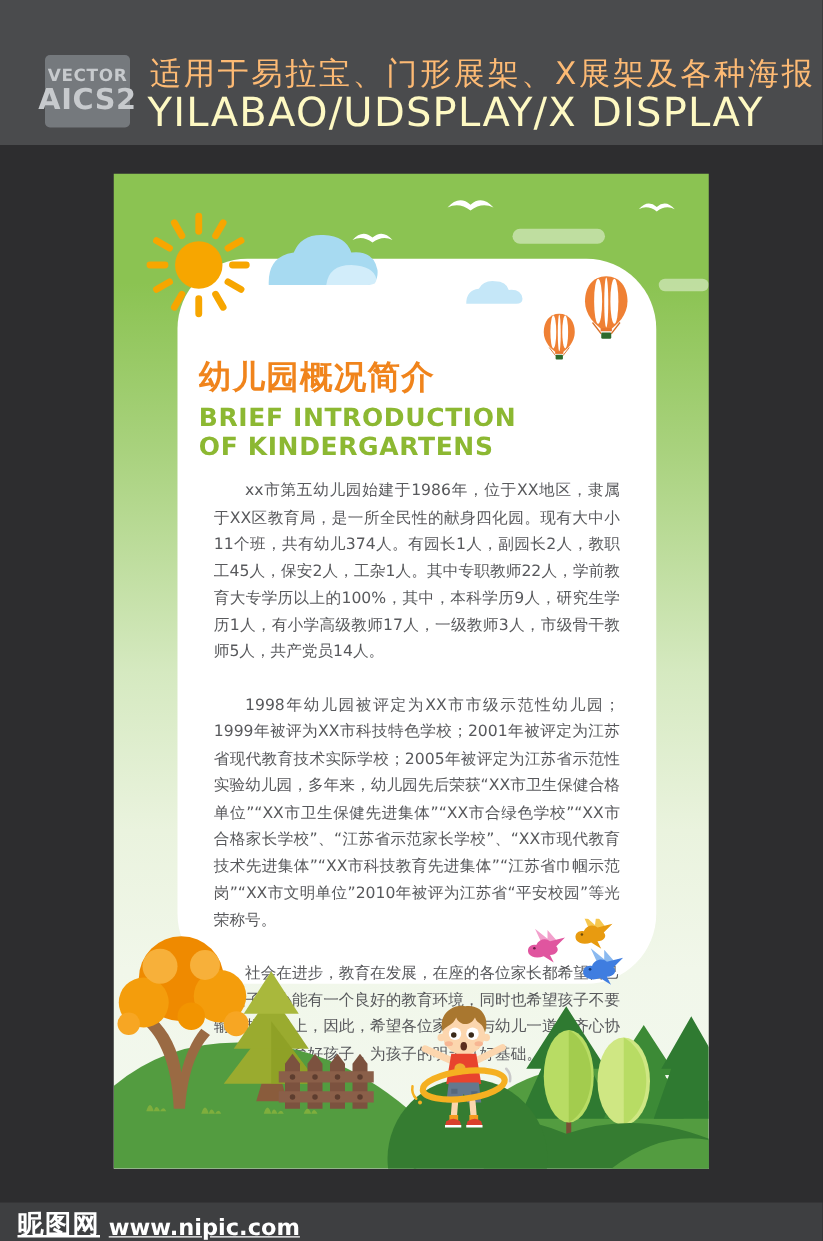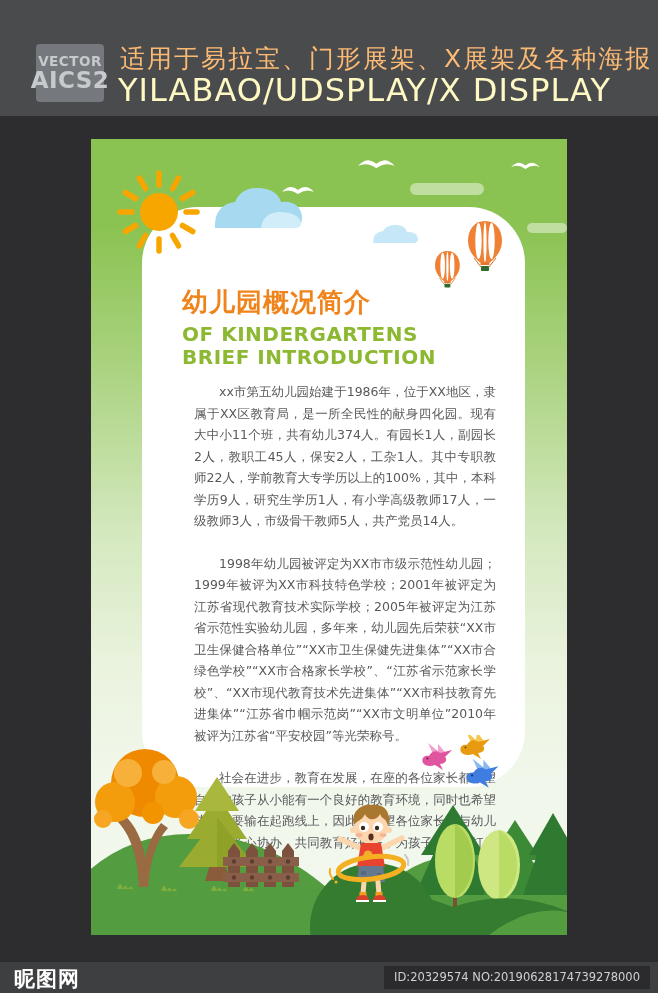--- a/index.html
+++ b/index.html
@@ -29,39 +29,39 @@
   
   .poster {
     position:absolute; left:91px; top:139px; width:476px; height:796px; overflow:hidden;
     background:linear-gradient(180deg,#8bc352 0%,#8bc352 11%,#a9d27e 28%,#d5e9c0 50%,
       #eaf3de 66%,#f1f7ea 80%,#f3f8ef 100%);
   }
   .card {
     position:absolute; left:51px; top:68px; width:383px; height:580px;
     background:#ffffff; border-radius:56px; z-index:2;
   }
-  .card-inner { padding:81px 17px 0 40px; }
+  .card-inner { padding:81px 17px 0 17px; }
   .poster-title {
     font-size:26px; font-weight:bold; color:#f0841c; letter-spacing:1px; line-height:28px;
   }
   .poster-subtitle {
     margin-top:7px; font-size:20px; font-weight:bold; color:#8cb832;
     line-height:23px; letter-spacing:.5px;
   }
   .para {
     margin:12px; margin-top:12px; font-size:12.5px; line-height:21.5px; color:#58595c;
     text-align:justify; text-indent:2em;
   }
   .para + .para { margin-top:21px; }
   .sky-svg    { position:absolute; top:0; left:0; z-index:3; pointer-events:none; }
   .ground-svg { position:absolute; bottom:0; left:0; z-index:4; pointer-events:none; }
   
   .footer-bar { position:absolute; left:0; top:962px; width:658px; height:31px; background:#3e3f41; }
   .logo-group {
-    position:absolute; left:14px; top:3px; display:flex; align-items:flex-end; gap:7px; color:#ffffff;
+    position:absolute; left:14px; top:3px; display:flex; align-items:flex-end; gap:7px; color:#ffffff;text-decoration:underline;
   }
   .logo-cn  { font-size:21px; font-weight:bold; letter-spacing:1px; }
   .logo-url { font-size:18px; font-weight:bold; }
   .id-strip {
     position:absolute; right:8px; top:4px; height:23px; line-height:23px;
     background:#2b2b2d; color:#cfd0d1; font-size:11.5px; padding:0 10px; white-space:nowrap;
   }
 </style>
 </head>
 <body>
@@ -74,22 +74,22 @@
   <div class="header-title-cn">适用于易拉宝、门形展架、X展架及各种海报</div>
   <div class="header-title-en">YILABAO/UDSPLAY/X DISPLAY</div>
 </div>
 
 <div class="poster">
 
   <div class="card">
     <div class="card-inner">
       <div class="poster-title">幼儿园概况简介</div>
       <div class="poster-subtitle">
+        <div>BRIEF INTRODUCTION</div>
         <div>OF KINDERGARTENS</div>
-        <div>BRIEF INTRODUCTION</div>
       </div>
       <p class="para">xx市第五幼儿园始建于1986年，位于XX地区，隶属于XX区教育局，是一所全民性的献身四化园。现有大中小11个班，共有幼儿374人。有园长1人，副园长2人，教职工45人，保安2人，工杂1人。其中专职教师22人，学前教育大专学历以上的100%，其中，本科学历9人，研究生学历1人，有小学高级教师17人，一级教师3人，市级骨干教师5人，共产党员14人。</p>
       <p class="para">1998年幼儿园被评定为XX市市级示范性幼儿园；1999年被评为XX市科技特色学校；2001年被评定为江苏省现代教育技术实际学校；2005年被评定为江苏省示范性实验幼儿园，多年来，幼儿园先后荣获“XX市卫生保健合格单位”“XX市卫生保健先进集体”“XX市合绿色学校”“XX市合格家长学校”、“江苏省示范家长学校”、“XX市现代教育技术先进集体”“XX市科技教育先进集体”“江苏省巾帼示范岗”“XX市文明单位”2010年被评为江苏省“平安校园”等光荣称号。</p>
       <p class="para">社会在进步，教育在发展，在座的各位家长都希望自己的孩子从小能有一个良好的教育环境，同时也希望孩子不要输在起跑线上，因此，希望各位家长能与幼儿一道，齐心协办，共同教育好孩子，为孩子的明天打好基础。</p>
     </div>
   </div>
 
   <svg class="sky-svg" width="476" height="200" viewBox="0 0 476 200">
     <defs>
       <g id="balloon">
@@ -267,15 +267,15 @@
       <path fill="#8ab9f0" d="M13 9 L7 -4 L17 4 L17 -3 L24 5 Z"></path>
       <path fill="#3f7de0" d="M2 16 C0 12 3 8 8 9 C10 4 16 3 19 6 L31 3 L24 10 C27 13 24 17 19 17 L22 23 L14 18 C9 20 4 19 2 16 Z"></path>
       <circle cx="6.5" cy="11.5" r="1" fill="#123a7a"></circle>
     </g>
   </svg>
 </div>
 
 <div class="footer-bar">
   <div class="logo-group">
     <span class="logo-cn">昵图网</span>
+    <span class="logo-url">www.nipic.com</span>
   </div>
-  <div class="id-strip">ID:20329574 NO:20190628174739278000</div>
 </div>
 
 </body></html>

